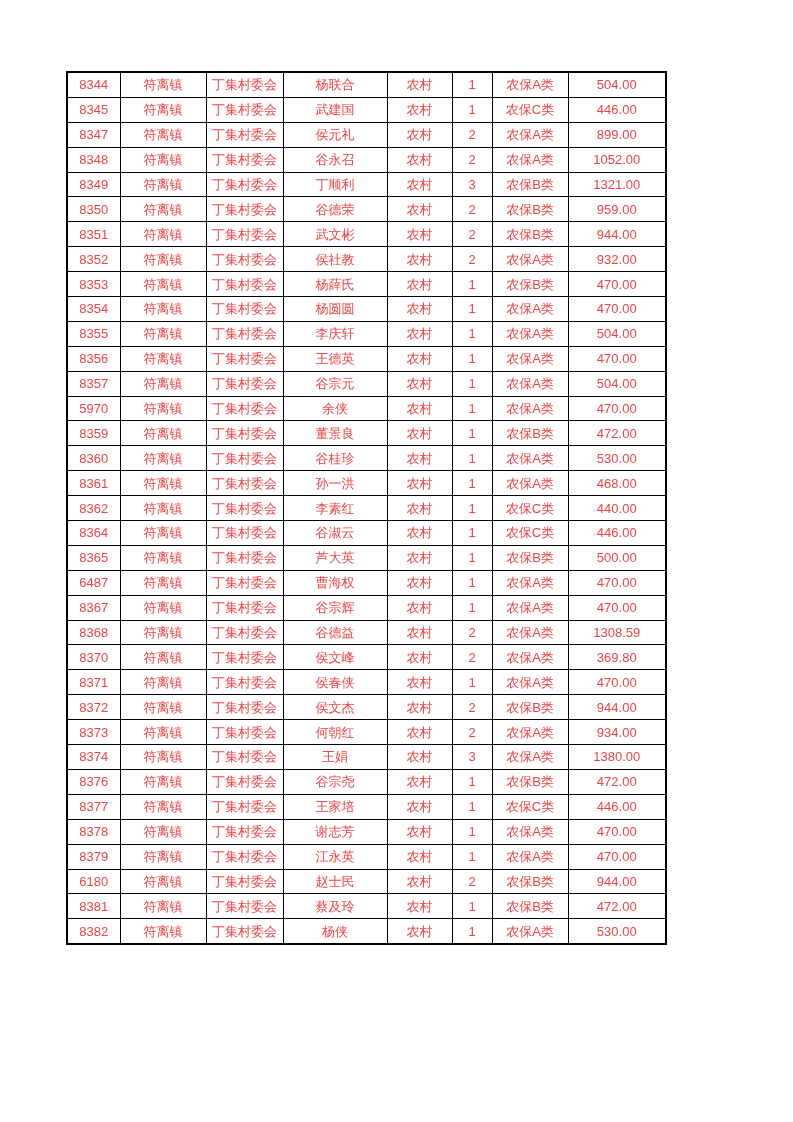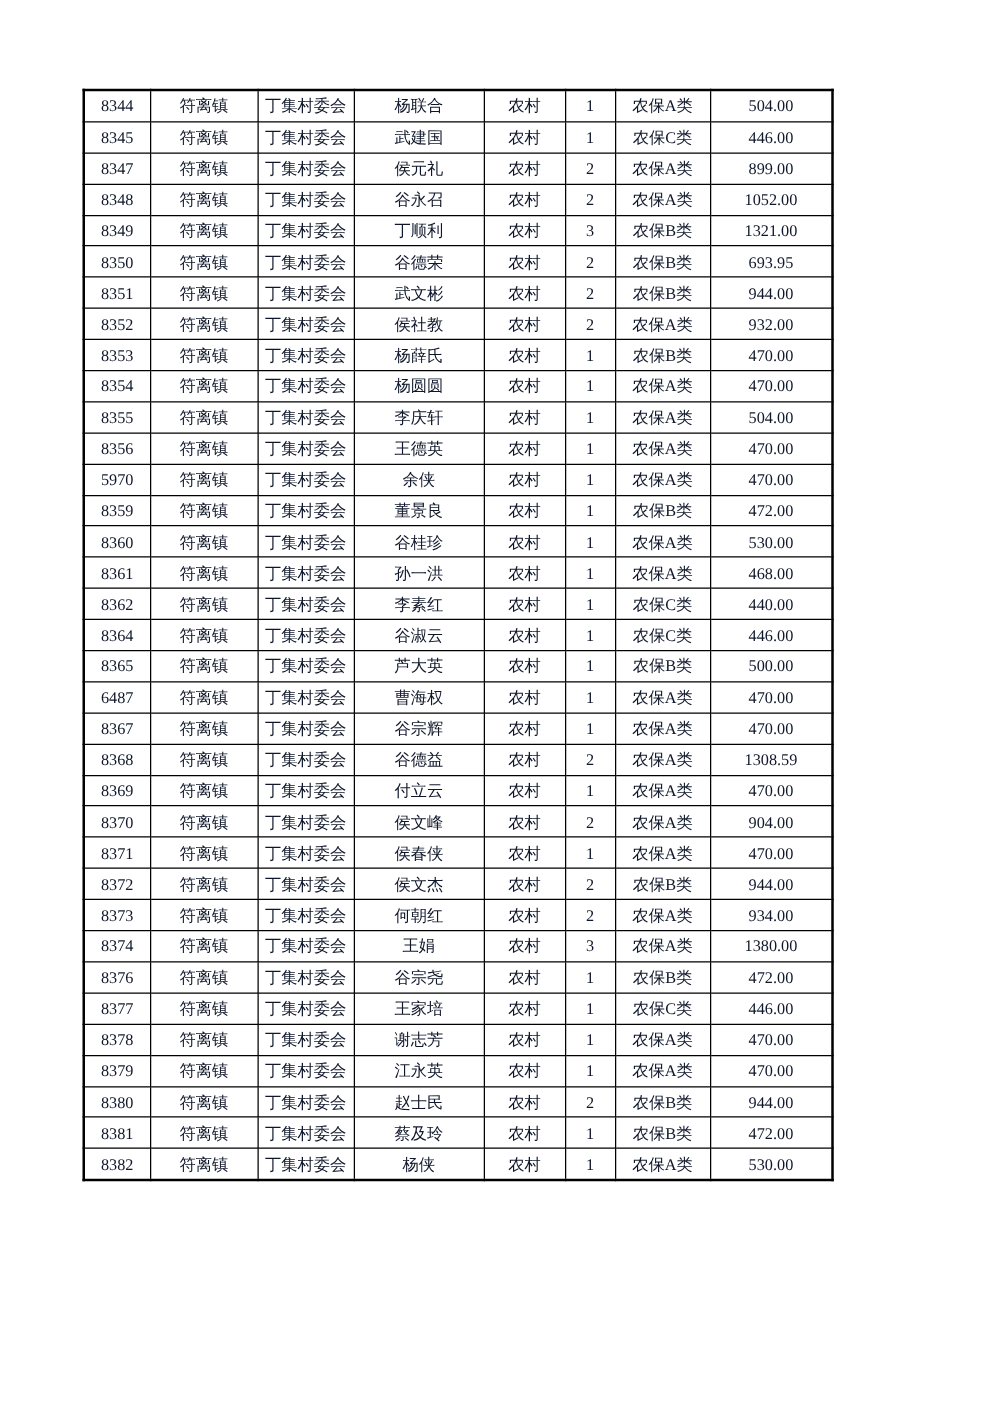--- a/index.html
+++ b/index.html
@@ -5,22 +5,22 @@
   html, body {
     margin: 0;
     padding: 0;
     background: #ffffff;
   }
   .page {
     position: relative;
     width: 793px;
     height: 1122px;
     background: #ffffff;
-    font-family: Liberation Serif, serif;
-    color: #0f172a;
+    font-family: Liberation Sans, sans-serif;
+    color: #ef4444;
     overflow: hidden;
   }
   .data-table {
     position: absolute;
     left: 66px;
     top: 71px;
     width: 599px;
     border-collapse: collapse;
     table-layout: fixed;
     border: 2px solid #000000;
@@ -104,21 +104,21 @@
           <td>1321.00</td>
         </tr>
         <tr>
           <td>8350</td>
           <td>符离镇</td>
           <td>丁集村委会</td>
           <td>谷德荣</td>
           <td>农村</td>
           <td>2</td>
           <td>农保B类</td>
-          <td>693.95</td>
+          <td>959.00</td>
         </tr>
         <tr>
           <td>8351</td>
           <td>符离镇</td>
           <td>丁集村委会</td>
           <td>武文彬</td>
           <td>农村</td>
           <td>2</td>
           <td>农保B类</td>
           <td>944.00</td>
@@ -165,20 +165,30 @@
         </tr>
         <tr>
           <td>8356</td>
           <td>符离镇</td>
           <td>丁集村委会</td>
           <td>王德英</td>
           <td>农村</td>
           <td>1</td>
           <td>农保A类</td>
           <td>470.00</td>
+        </tr>
+        <tr>
+          <td>8357</td>
+          <td>符离镇</td>
+          <td>丁集村委会</td>
+          <td>谷宗元</td>
+          <td>农村</td>
+          <td>1</td>
+          <td>农保A类</td>
+          <td>504.00</td>
         </tr>
         <tr>
           <td>5970</td>
           <td>符离镇</td>
           <td>丁集村委会</td>
           <td>余侠</td>
           <td>农村</td>
           <td>1</td>
           <td>农保A类</td>
           <td>470.00</td>
@@ -267,38 +277,28 @@
           <td>8368</td>
           <td>符离镇</td>
           <td>丁集村委会</td>
           <td>谷德益</td>
           <td>农村</td>
           <td>2</td>
           <td>农保A类</td>
           <td>1308.59</td>
         </tr>
         <tr>
-          <td>8369</td>
-          <td>符离镇</td>
-          <td>丁集村委会</td>
-          <td>付立云</td>
-          <td>农村</td>
-          <td>1</td>
-          <td>农保A类</td>
-          <td>470.00</td>
-        </tr>
-        <tr>
           <td>8370</td>
           <td>符离镇</td>
           <td>丁集村委会</td>
           <td>侯文峰</td>
           <td>农村</td>
           <td>2</td>
           <td>农保A类</td>
-          <td>904.00</td>
+          <td>369.80</td>
         </tr>
         <tr>
           <td>8371</td>
           <td>符离镇</td>
           <td>丁集村委会</td>
           <td>侯春侠</td>
           <td>农村</td>
           <td>1</td>
           <td>农保A类</td>
           <td>470.00</td>
@@ -367,21 +367,21 @@
           <td>8379</td>
           <td>符离镇</td>
           <td>丁集村委会</td>
           <td>江永英</td>
           <td>农村</td>
           <td>1</td>
           <td>农保A类</td>
           <td>470.00</td>
         </tr>
         <tr>
-          <td>8380</td>
+          <td>6180</td>
           <td>符离镇</td>
           <td>丁集村委会</td>
           <td>赵士民</td>
           <td>农村</td>
           <td>2</td>
           <td>农保B类</td>
           <td>944.00</td>
         </tr>
         <tr>
           <td>8381</td>

